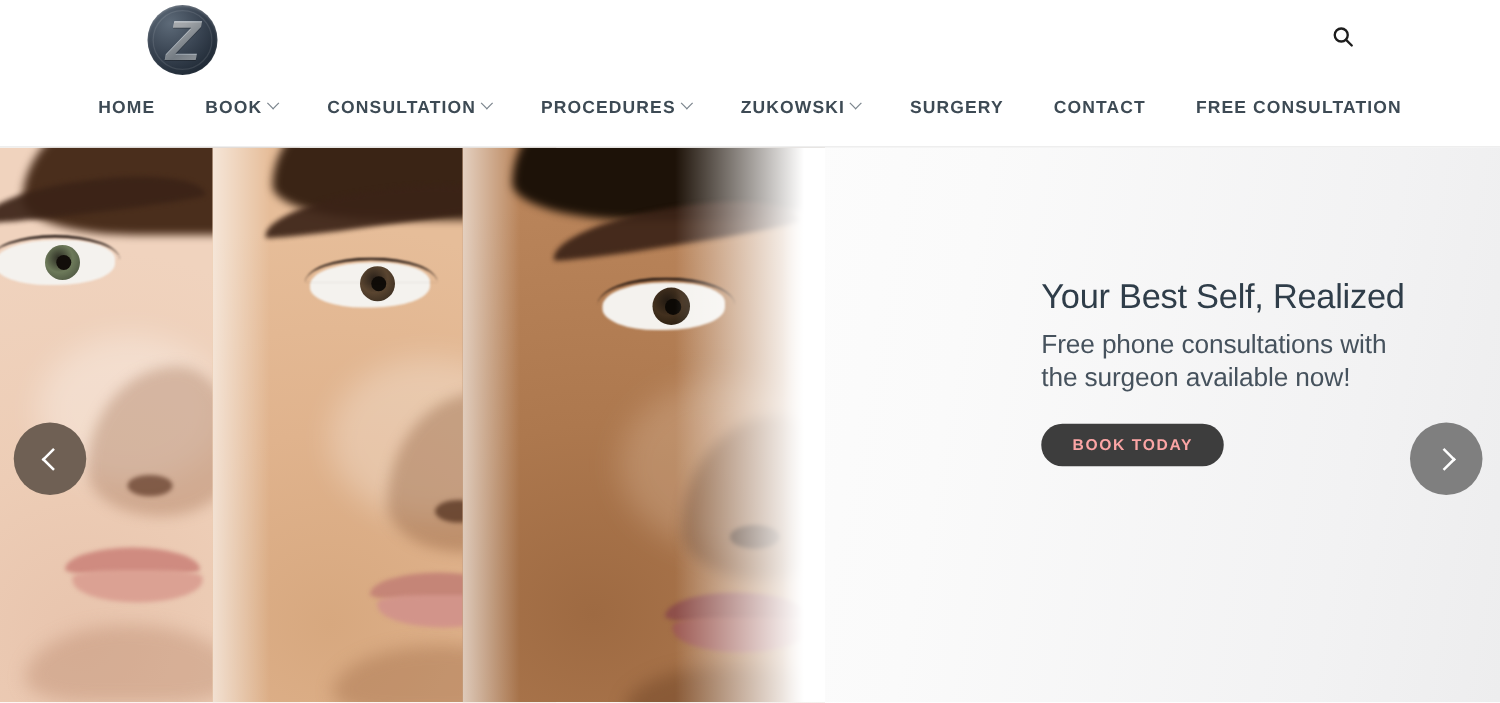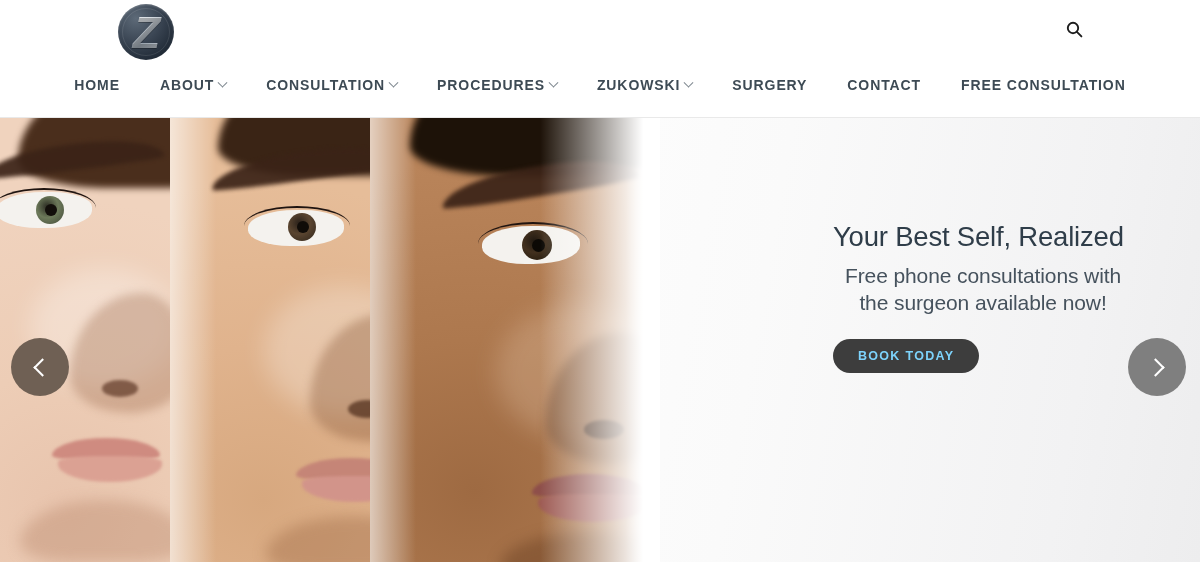--- a/index.html
+++ b/index.html
@@ -311,27 +311,26 @@
     letter-spacing: -.2px;
     white-space: nowrap;
   }
   .hero-sub {
     margin-top: 10px;
     font-size: 21px;
     font-weight: 400;
     color: #46525d;
     line-height: 1.28;
     letter-spacing: -.1px;
-    text-align: center;
   }
   .cta {
     display: inline-block;
     margin-top: 22px;
     background: #3d3d3d;
-    color: #7dd3fc;
+    color: #fca5a5;
     font-size: 12.5px;
     font-weight: 700;
     letter-spacing: 1.3px;
     padding: 11px 25px 10px;
     border: 0;
     border-radius: 22px;
     cursor: pointer;
     font-family: "Liberation Sans", sans-serif;
     line-height: 1;
   }
@@ -380,21 +379,21 @@
         <circle cx="7" cy="7" r="5.2" fill="none" stroke="#1d1d1d" stroke-width="1.9"></circle>
         <line x1="10.9" y1="10.9" x2="15.4" y2="15.4" stroke="#1d1d1d" stroke-width="1.9" stroke-linecap="round"></line>
       </svg>
     </button>
 
     <nav class="nav">
       <a class="nav-item" href="#">
         <span>HOME</span>
       </a>
       <a class="nav-item" href="#">
-        <span>ABOUT</span>
+        <span>BOOK</span>
         <i class="caret"></i>
       </a>
       <a class="nav-item" href="#">
         <span>CONSULTATION</span>
         <i class="caret"></i>
       </a>
       <a class="nav-item" href="#">
         <span>PROCEDURES</span>
         <i class="caret"></i>
       </a>

